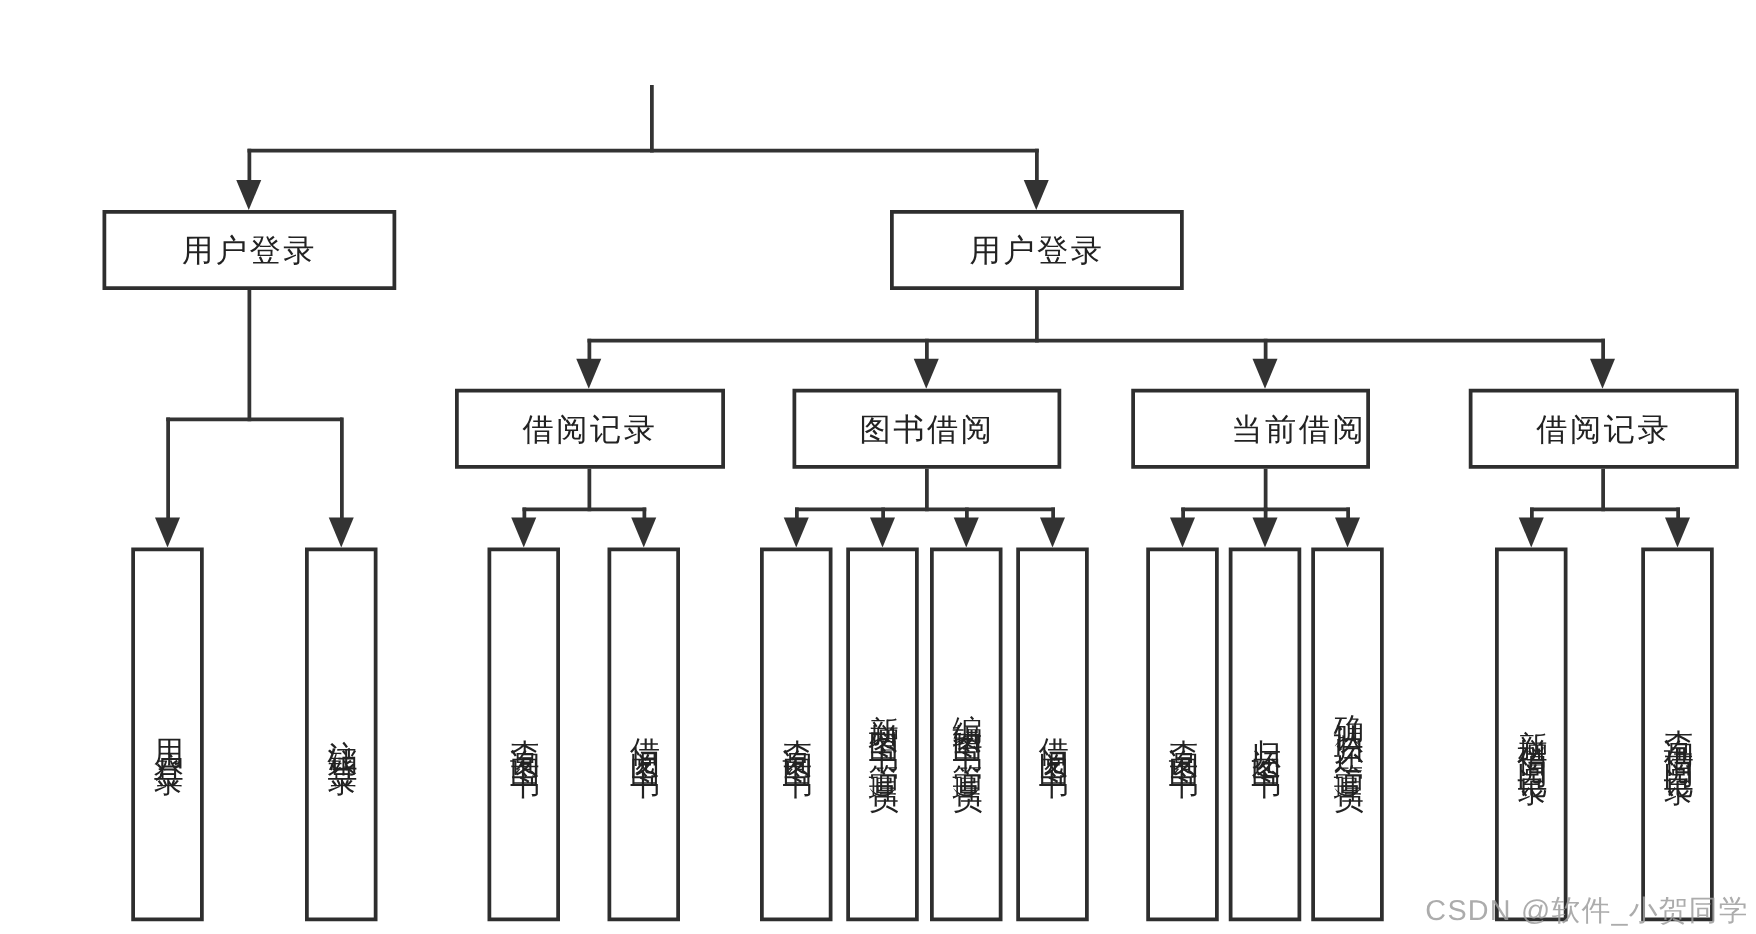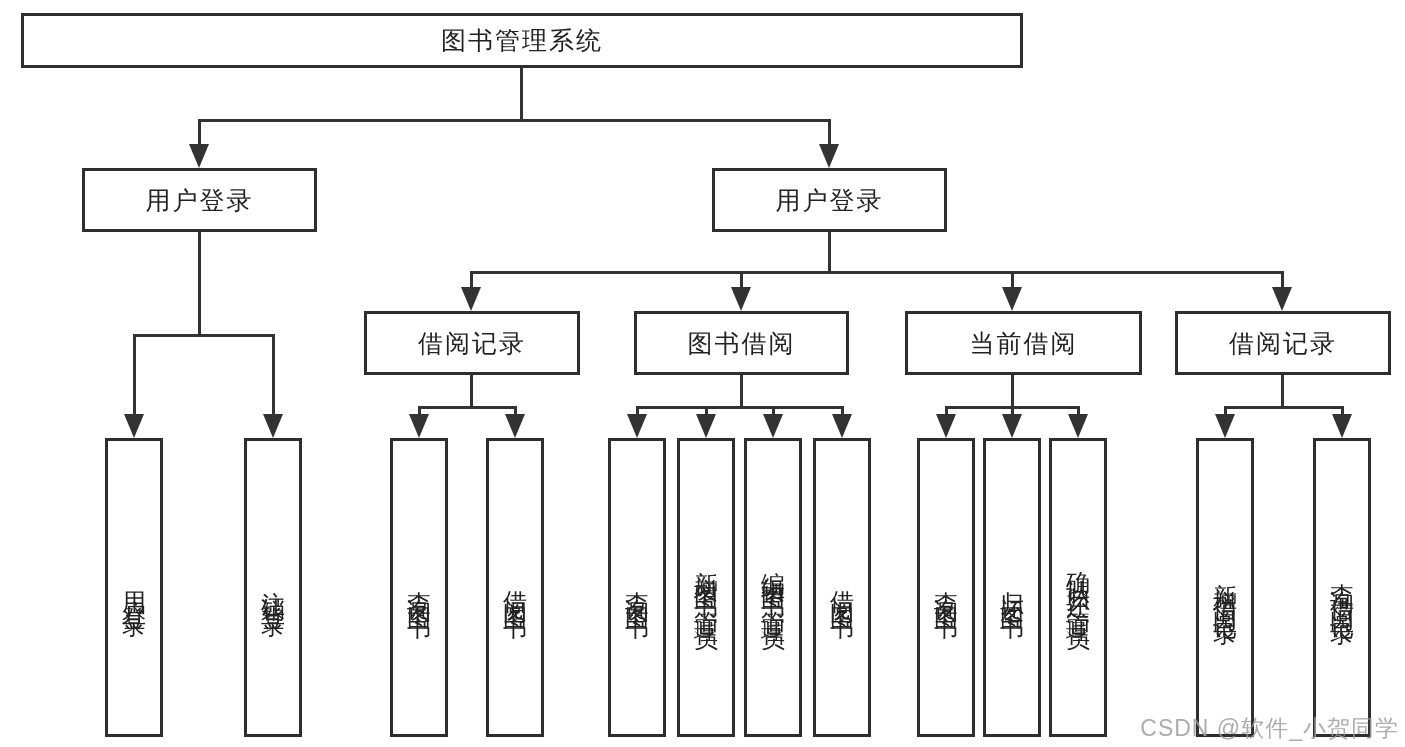--- a/index.html
+++ b/index.html
@@ -58,23 +58,20 @@
     color:var(--watermark-color);
     letter-spacing:1px;
     white-space:nowrap;
   }
 </style>
 </head>
 <body>
 
 <div id="stage">
 
-  <div class="hbox" style="left:21px;top:13px;width:1002px;height:55px;">
-    <span>图书管理系统</span>
-  </div>
 
   <div class="cl" style="left:520px;top:68px;width:3px;height:54px;"></div>
   <div class="cl" style="left:198px;top:119px;width:633px;height:3px;"></div>
   <div class="cl" style="left:198px;top:119px;width:3px;height:29px;"></div>
   <div class="arrow" style="left:189px;top:144px;"></div>
   <div class="cl" style="left:828px;top:119px;width:3px;height:29px;"></div>
   <div class="arrow" style="left:819px;top:144px;"></div>
 
   <div class="hbox" style="left:82px;top:168px;width:235px;height:64px;">
     <span>用户登录</span>
@@ -100,21 +97,21 @@
   <div class="arrow" style="left:1002px;top:287px;"></div>
   <div class="cl" style="left:1281px;top:271px;width:3px;height:19px;"></div>
   <div class="arrow" style="left:1272px;top:287px;"></div>
 
   <div class="hbox" style="left:364px;top:311px;width:216px;height:64px;">
     <span>借阅记录</span>
   </div>
   <div class="hbox" style="left:634px;top:311px;width:215px;height:64px;">
     <span>图书借阅</span>
   </div>
-  <div class="hbox" style="left:905px;top:311px;width:237px;height:64px;">
+  <div class="hbox" style="left:905px;top:311px;width:191px;height:64px;justify-content:flex-end;">
     <span>当前借阅</span>
   </div>
   <div class="hbox" style="left:1175px;top:311px;width:216px;height:64px;">
     <span>借阅记录</span>
   </div>
 
   <div class="cl" style="left:470px;top:375px;width:3px;height:34px;"></div>
   <div class="cl" style="left:418px;top:406px;width:99px;height:3px;"></div>
   <div class="cl" style="left:418px;top:406px;width:3px;height:11px;"></div>
   <div class="arrow" style="left:409px;top:414px;"></div>

